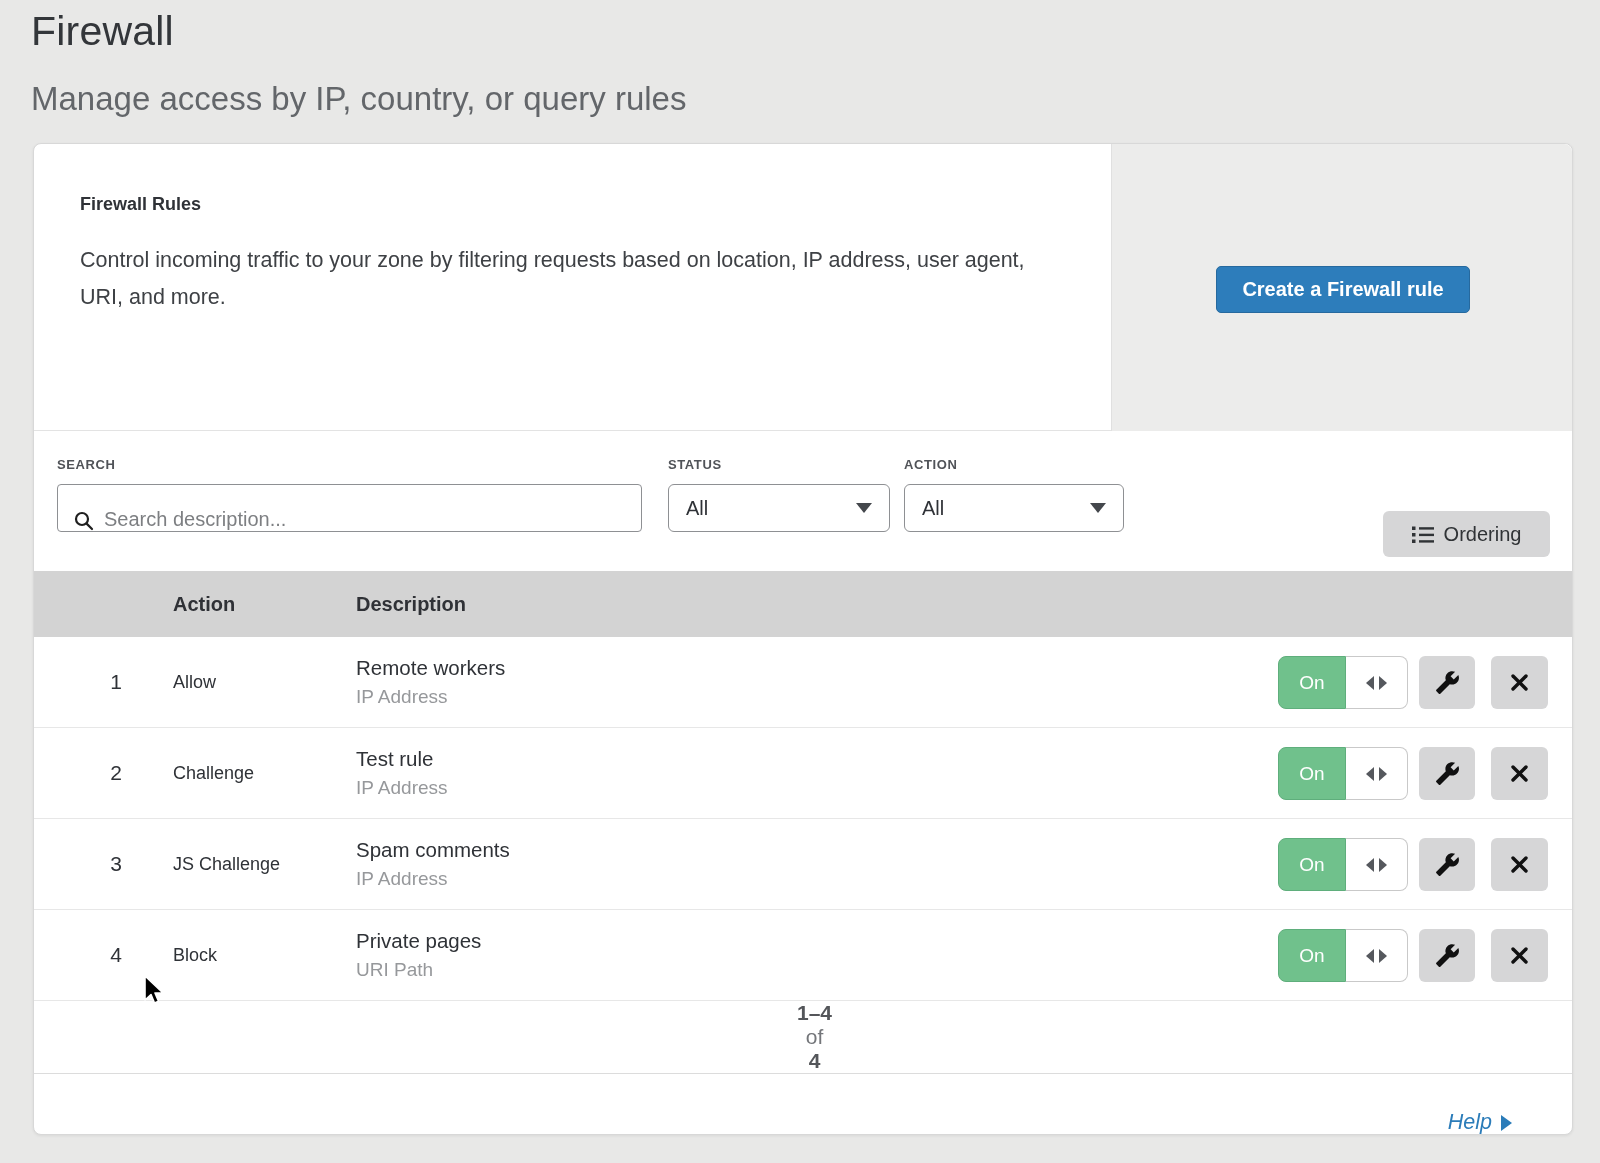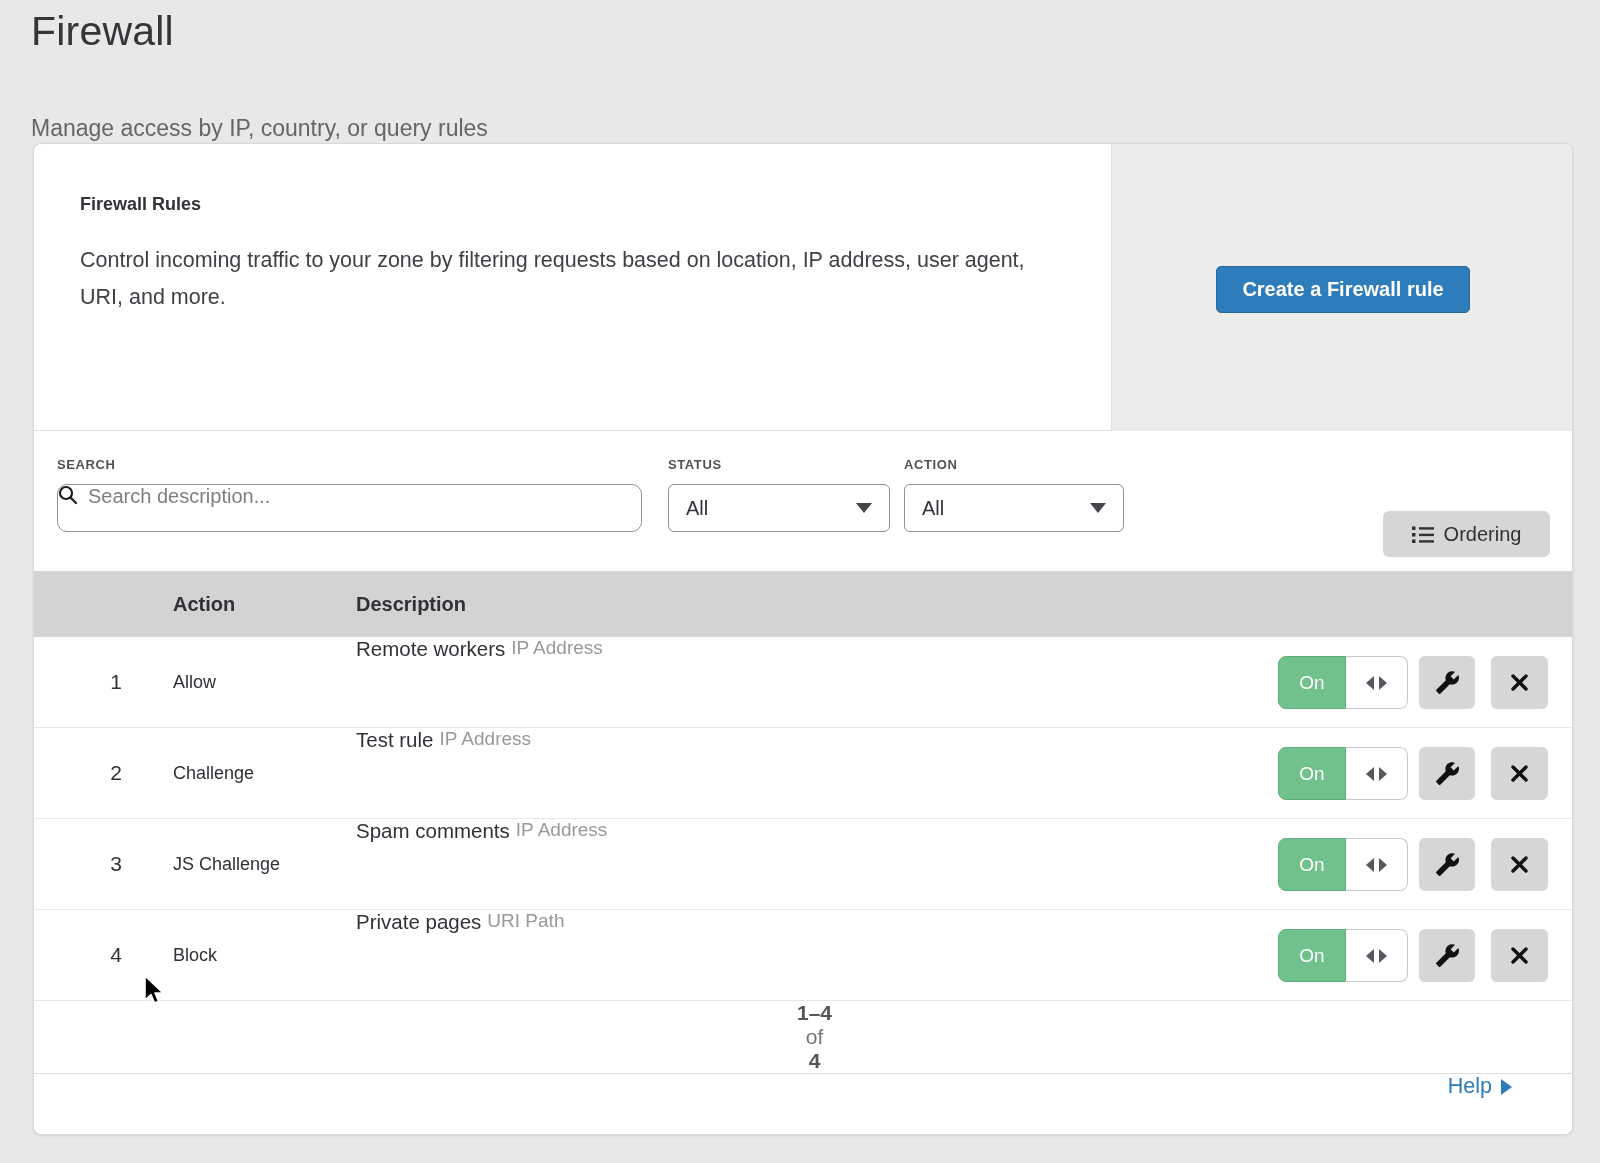--- a/index.html
+++ b/index.html
@@ -10,21 +10,21 @@
     font-family:"Liberation Sans", sans-serif;
     color:#2f3237;
     overflow:hidden;
   }
   .page-title {
     position:absolute; left:31px; top:8px;
     font-size:41px; font-weight:500; color:#33363a; letter-spacing:.2px;
   }
   .page-subtitle {
     position:absolute; left:31px; top:80px;
-    font-size:23px; color:#63666a;margin-top:35px;
+    font-size:33px; color:#63666a;
   }
   .card {
     position:absolute; left:33px; top:143px; width:1540px; height:992px;
     background:#ffffff; border:1px solid #d8d8d8; border-radius:8px;
     box-shadow:0 1px 3px rgba(0,0,0,.07);
   }
   
   .card-top { position:absolute; left:0; top:0; width:100%; height:287px;
     border-bottom:1px solid #e3e3e3; }
   .top-panel {
@@ -39,22 +39,22 @@
   .create-btn {
     position:absolute; left:1182px; top:122px; width:254px; height:47px;
     background:#2d7dbb; border:1px solid #26699e; border-radius:5px;
     color:#ffffff; font-size:20px; font-weight:bold;
     display:flex; align-items:center; justify-content:center; cursor:pointer;
   }
   
   .filter-label { position:absolute; font-size:13px; font-weight:bold; letter-spacing:.6px; color:#505358; }
   .search-box {
     position:absolute; left:23px; top:340px; width:585px; height:48px;
-    border:1px solid #8e9093; border-radius:10px; background:#fff;
-    display:flex; align-items:flex-start; 
+    border:1px solid #8e9093; border-radius:4px; background:#fff;
+    display:flex; align-items:flex-end; padding-left:16px;
   }
   .search-box input {
     border:none; outline:none; flex:1; font-size:20px; color:#2f3237;
     font-family:"Liberation Sans", sans-serif; margin-left:10px; background:transparent;
   }
   .search-box input::placeholder { color:#7d7f82; }
   .select-box {
     position:absolute; top:340px; height:48px;
     border:1px solid #8e9093; border-radius:6px; background:#fff;
     display:flex; align-items:center; justify-content:space-between;
@@ -78,21 +78,21 @@
   }
   .th-action { position:absolute; left:139px; }
   .th-desc { position:absolute; left:322px; }
   .rows { position:absolute; left:0; top:493px; width:100%; }
   .rule-row { position:relative; height:91px; border-bottom:1px solid #e7e7e7; background:#fff; }
   .col-num { position:absolute; left:66px; top:0; width:32px; height:100%;
     display:flex; align-items:center; justify-content:center; font-size:21px; color:#2f3237; }
   .col-action { position:absolute; left:139px; top:0; height:100%;
     display:flex; align-items:center; font-size:18px; color:#2f3237; }
   .col-desc { position:absolute; left:322px; top:0; height:100%;
-    display:flex; flex-direction:row; justify-content:center; gap:6px; }
+    display:flex; flex-direction:column; justify-content:center; gap:6px; }
   .desc-title { font-size:20.5px; color:#2f3237; }
   .desc-sub { font-size:19px; color:#96989b; }
   .toggle { position:absolute; left:1244px; top:19px; width:130px; height:53px;
     display:flex; cursor:pointer; }
   .toggle-on {
     width:70px; height:100%; background:#70c18c; border:1px solid #5fae7c;
     border-radius:8px 0 0 8px; color:#fff; font-size:19px;
     display:flex; align-items:center; justify-content:center;
   }
   .toggle-handle {
@@ -113,21 +113,21 @@
   .pagination-row {
     position:absolute; left:0; top:857px; width:100%; height:73px;
     border-bottom:1px solid #dcdcdc; display:flex; align-items:center; padding-left:23px;
     font-size:21px;
     flex-direction:column;
   }
   .pg-range, .pg-total { font-weight:bold; color:#54565a; }
   .pg-of { color:#74767a; margin:0 7px; }
   .help-row {
     position:absolute; left:0; top:930px; width:100%; height:61px;
-    display:flex; align-items:flex-start; justify-content:flex-end; padding-right:60px;
+    display:flex; align-items:flex-end; justify-content:flex-end; padding-right:60px;font-style:italic;
   }
   .help-link { display:flex; align-items:center; gap:9px; color:#2b7cb9; font-size:21.5px; cursor:pointer; }
   .help-arrow { width:0; height:0; border-top:8px solid transparent; border-bottom:8px solid transparent;
     border-left:11px solid #2b7cb9; }
   .mouse-cursor { position:absolute; left:143px; top:975px; }
 </style>
 </head>
 <body>
 
 <div class="page-title">Firewall</div>

